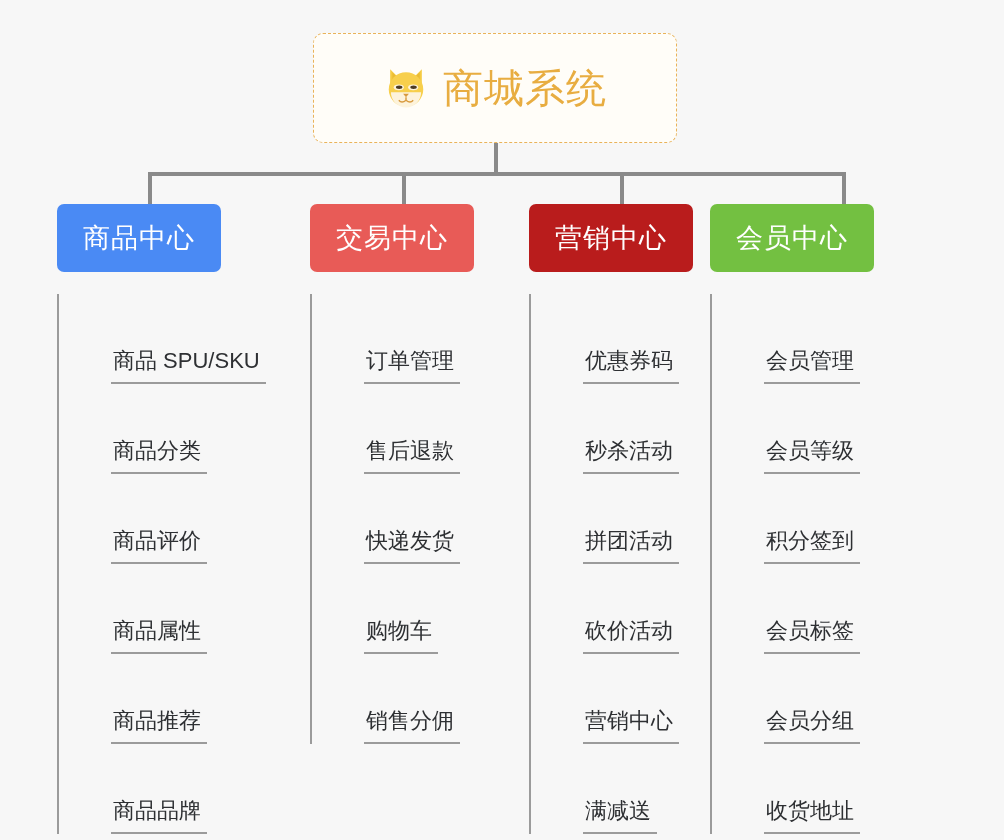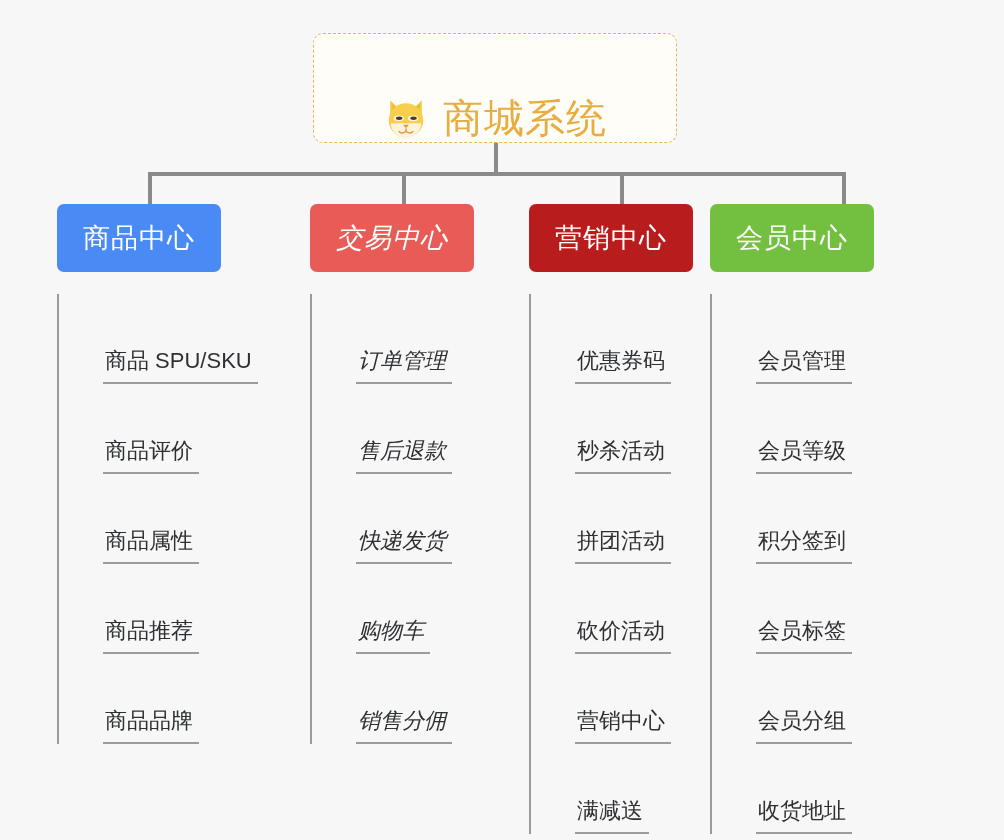--- a/index.html
+++ b/index.html
@@ -27,24 +27,23 @@
     position: absolute;
     left: 313px;
     top: 33px;
     width: 364px;
     height: 110px;
     box-sizing: border-box;
     background: #fffdf8;
     border: 1px dashed #e9b35a;
     border-radius: 10px;
     display: flex;
-    align-items: flex-end;
+    align-items: center;
     justify-content: center;
     gap: 14px;
-    font-family: Liberation Mono, monospace;
   }
   .root-title {
     font-size: 40px;
     line-height: 1;
     color: #e8ad41;
     letter-spacing: 1px;
     white-space: nowrap;
   }
   .shiba-icon {
     width: 46px;
@@ -78,21 +77,21 @@
     justify-content: flex-start;
     color: #ffffff;
     font-size: 27px;
     letter-spacing: 1px;
     white-space: nowrap;
     padding: 0 26px;
   }
   .col-body {
     position: relative;
     margin-top: 22px;
-    padding-left: 6px;
+    padding-left: 14px;
     border-left: 2px solid #9b9b9b;
     display: flex;
     flex-direction: column;
   }
   .leaf {
     box-sizing: border-box;
     height: 90px;
     display: flex;
     align-items: flex-end;
     padding-left: 38px;
@@ -146,35 +145,38 @@
 
   <div class="column" style="left:57px;">
     <div class="col-header" style="background:#4a8af4;">
       <span>商品中心</span>
     </div>
     <div class="col-body">
       <div class="leaf">
           <span class="leaf-label">商品 SPU/SKU</span>
         </div>
       <div class="leaf">
+          <span class="leaf-label">商品分类</span>
+        </div>
+      <div class="leaf">
           <span class="leaf-label">商品评价</span>
         </div>
       <div class="leaf">
           <span class="leaf-label">商品属性</span>
         </div>
       <div class="leaf">
           <span class="leaf-label">商品推荐</span>
         </div>
       <div class="leaf">
           <span class="leaf-label">商品品牌</span>
         </div>
     </div>
   </div>
 
-  <div class="column" style="left:310px;font-style:italic;">
+  <div class="column" style="left:310px;">
     <div class="col-header" style="background:#e85b57;">
       <span>交易中心</span>
     </div>
     <div class="col-body">
       <div class="leaf">
           <span class="leaf-label">订单管理</span>
         </div>
       <div class="leaf">
           <span class="leaf-label">售后退款</span>
         </div>

